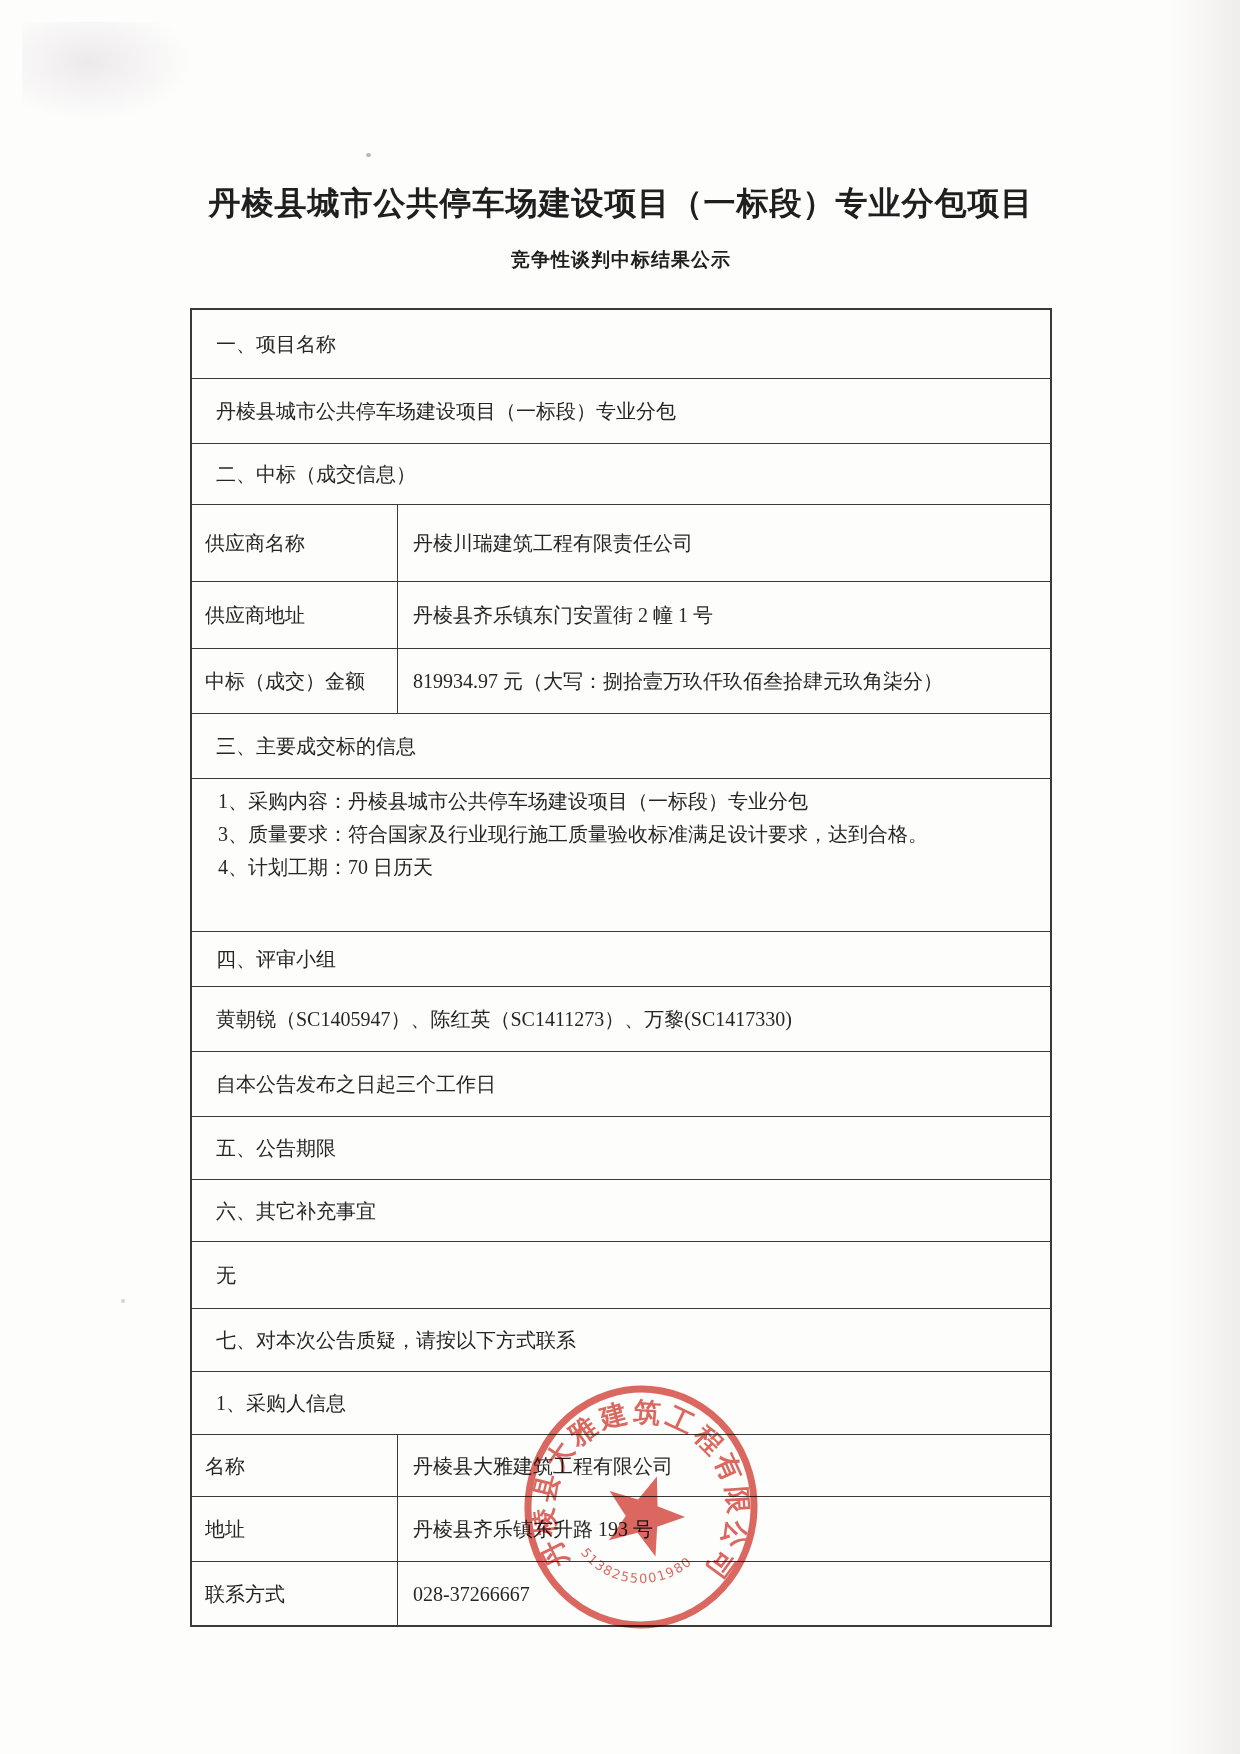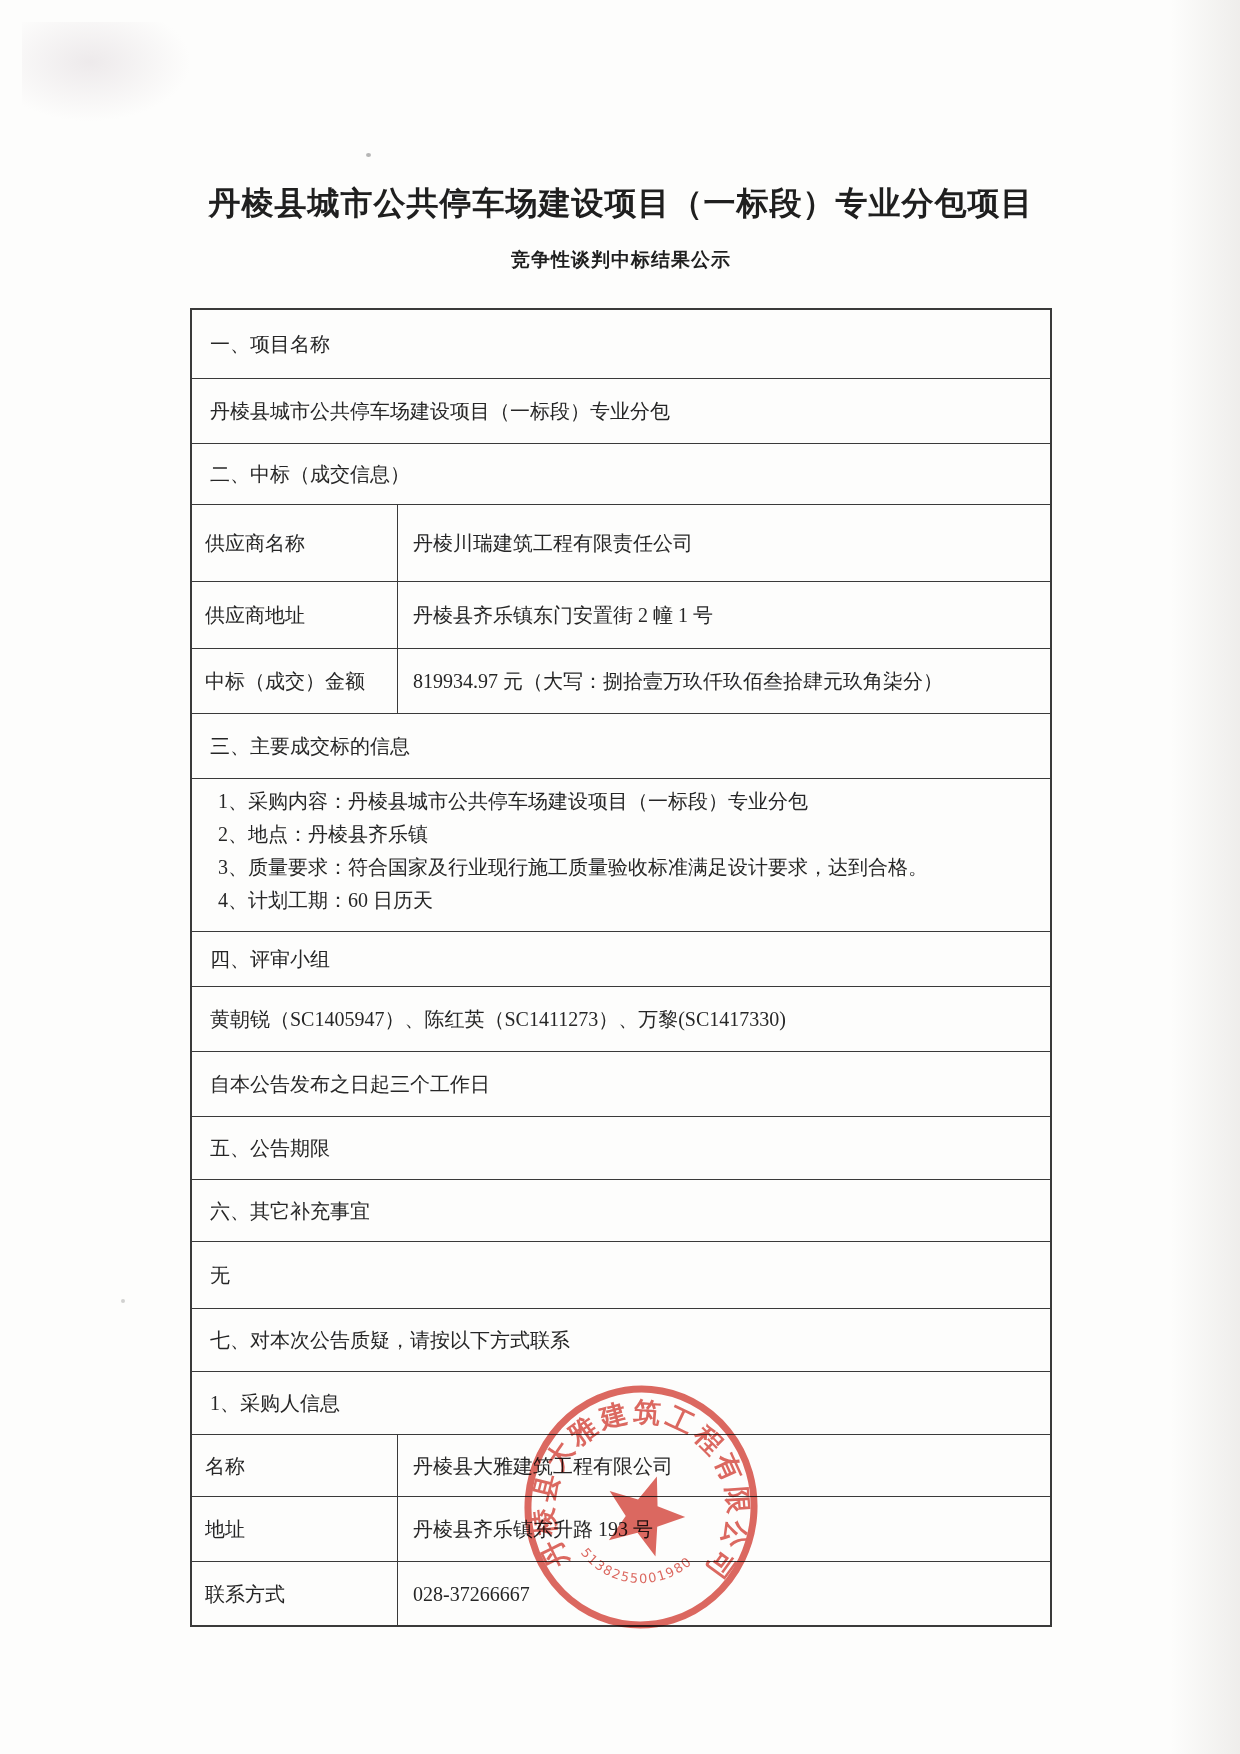--- a/index.html
+++ b/index.html
@@ -21,21 +21,21 @@
   .title{position:absolute;left:190px;width:862px;text-align:center;
     font-weight:bold;color:#1f1f1f;letter-spacing:1px;white-space:nowrap;}
   .title.l1{top:182px;font-size:32px;}
   .title.l2{top:247px;font-size:19px;}
 
   .doc-table{position:absolute;left:190px;top:308px;width:862px;
     border:2px solid #3a3a3a;box-sizing:border-box;background:transparent;}
   .row{box-sizing:border-box;border-bottom:1px solid #3a3a3a;
     display:flex;align-items:center;font-size:20px;line-height:1.3;}
   .row:last-child{border-bottom:none;}
-  .row .pad{padding-left:18px;}
+  .row .pad{padding-left:24px;}
   .row .k{width:206px;align-self:stretch;display:flex;align-items:center;
     border-right:1px solid #3a3a3a;padding-left:13px;box-sizing:border-box;font-family:Liberation Serif, serif;}
   .row .v{flex:1;padding-left:15px;}
   .row.multiline{display:block;padding:6px 16px 0 26px;line-height:33px;}
   .row.multiline div{white-space:nowrap;}
 
   .seal{position:absolute;left:511px;top:1377px;width:260px;height:260px;
     mix-blend-mode:multiply;opacity:0.88;}
 </style>
 </head>
@@ -69,23 +69,22 @@
   </div>
   <div class="row" style="height:65px">
     <span class="k">中标（成交）金额</span>
     <span class="v">819934.97 元（大写：捌拾壹万玖仟玖佰叁拾肆元玖角柒分）</span>
   </div>
   <div class="row" style="height:65px">
       <span class="pad">三、主要成交标的信息</span>
     </div>
   <div class="row multiline" style="height:153px">
     <div>1、采购内容：丹棱县城市公共停车场建设项目（一标段）专业分包</div>
-    <div>2、地点：丹棱县齐乐镇</div>
     <div>3、质量要求：符合国家及行业现行施工质量验收标准满足设计要求，达到合格。</div>
-    <div>4、计划工期：60 日历天</div>
+    <div>4、计划工期：70 日历天</div>
   </div>
   <div class="row" style="height:55px">
       <span class="pad">四、评审小组</span>
     </div>
   <div class="row" style="height:65px">
       <span class="pad">黄朝锐（SC1405947）、陈红英（SC1411273）、万黎(SC1417330)</span>
     </div>
   <div class="row" style="height:65px">
       <span class="pad">自本公告发布之日起三个工作日</span>
     </div>

